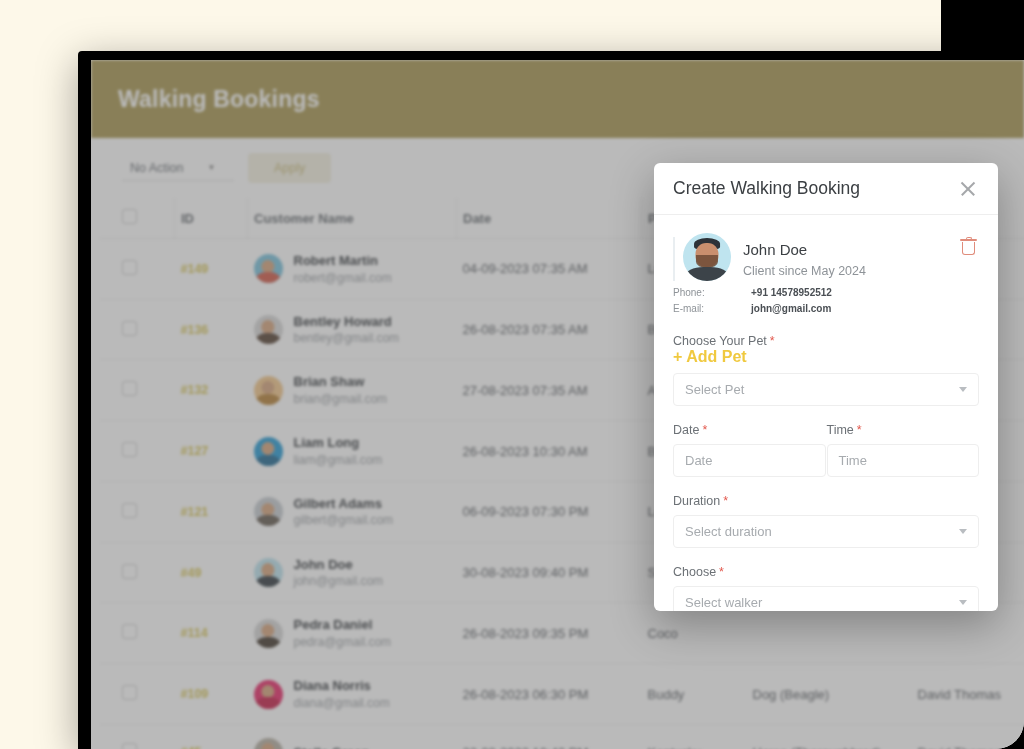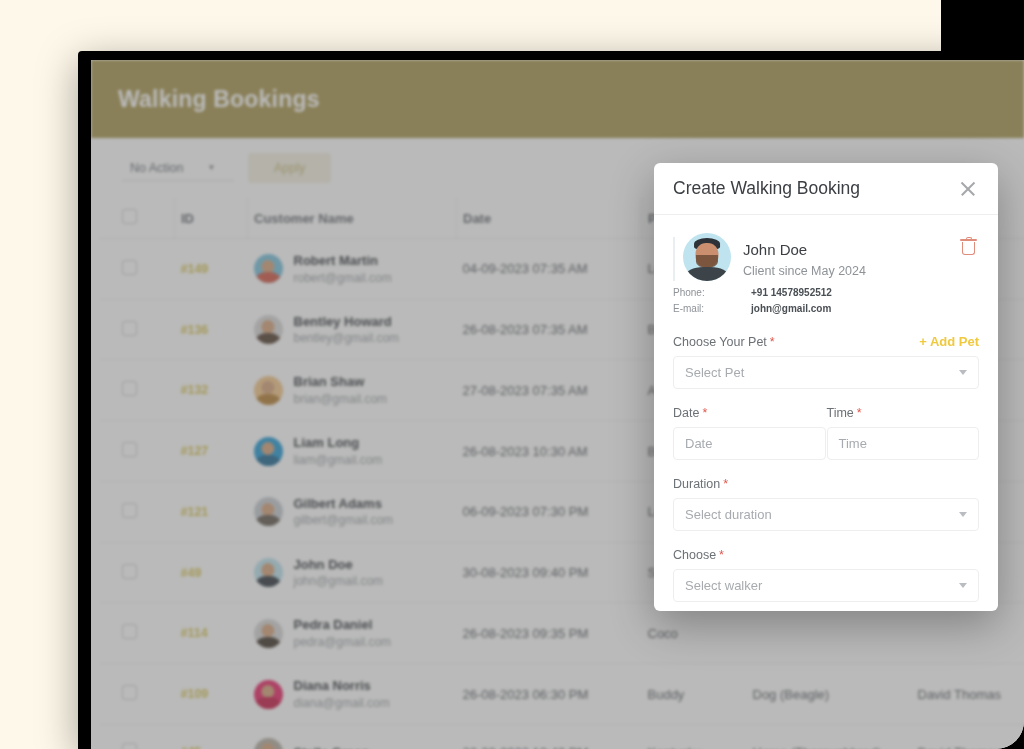--- a/index.html
+++ b/index.html
@@ -166,25 +166,25 @@
     position:absolute;left:2px;top:5px;width:13px;height:13px;
     border:1.6px solid #e08c7b;border-top:none;border-radius:0 0 3px 3px;box-sizing:border-box;
   }
   .contact{margin-top:4px;font-size:10px;line-height:1.62;}
   .contact .row{display:flex;}
   .contact .lab{color:#8e9398;width:78px;flex:0 0 78px;}
   .contact .val{color:#4a4f54;font-weight:700;}
 
   .field{margin-top:17px;}
   .flabel{
-    font-size:12.5px;color:#6c7176;display:flex;align-items:flex-end;
-    justify-content:space-between;margin-bottom:7px;
+    font-size:12.5px;color:#6c7176;display:flex;align-items:flex-start;
+    justify-content:space-between;margin-bottom:7px;flex-direction:column;
   }
   .req{color:#e2574c;margin-left:3px;}
-  .addpet{color:#f0c93f;font-size:13px;font-weight:700;cursor:pointer;}
+  .addpet{color:#f0c93f;font-size:16px;font-weight:700;cursor:pointer;}
   .inp{
     height:33px;border:1px solid #eeeeee;border-radius:4px;background:#fff;
     display:flex;align-items:center;padding:0 11px;box-sizing:border-box;
     color:#a7abaf;font-size:13px;justify-content:space-between;
   }
   .dd-caret{
     width:0;height:0;border-left:4.5px solid transparent;border-right:4.5px solid transparent;
     border-top:5px solid #b9bdc1;
   }
   .two-col{display:flex;gap:1px;}

